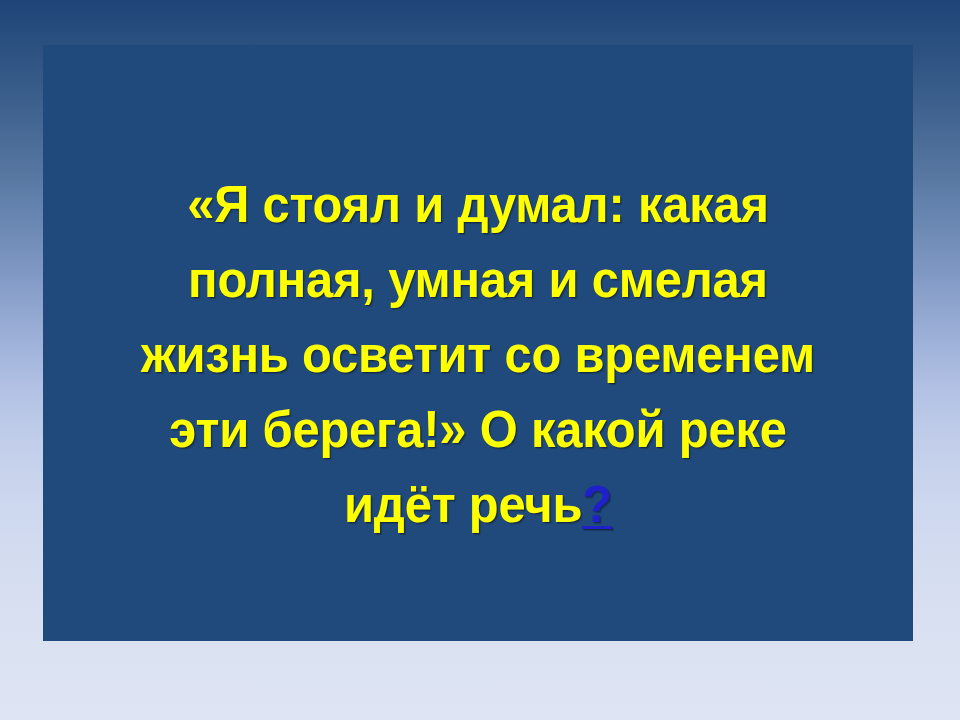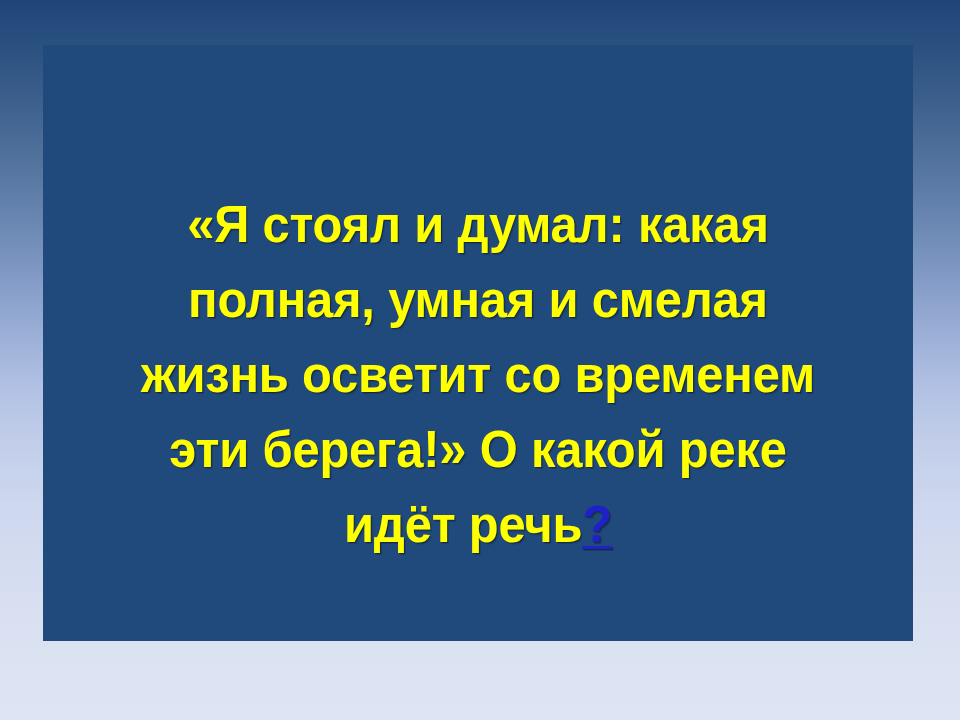--- a/index.html
+++ b/index.html
@@ -44,21 +44,20 @@
     background: #204a7b;
   }
 
   
   #quote-block {
     position: absolute;
     left: 0;
     right: 0;
     top: 122px;
     text-align: center;
-    margin-top: 20px;
   }
 
   .quote-line {
     display: block;
     color: #ffff00;
     font-family: "Liberation Sans", sans-serif;
     font-weight: bold;
     font-size: 52px;
     line-height: 75px;
     letter-spacing: -0.2px;

